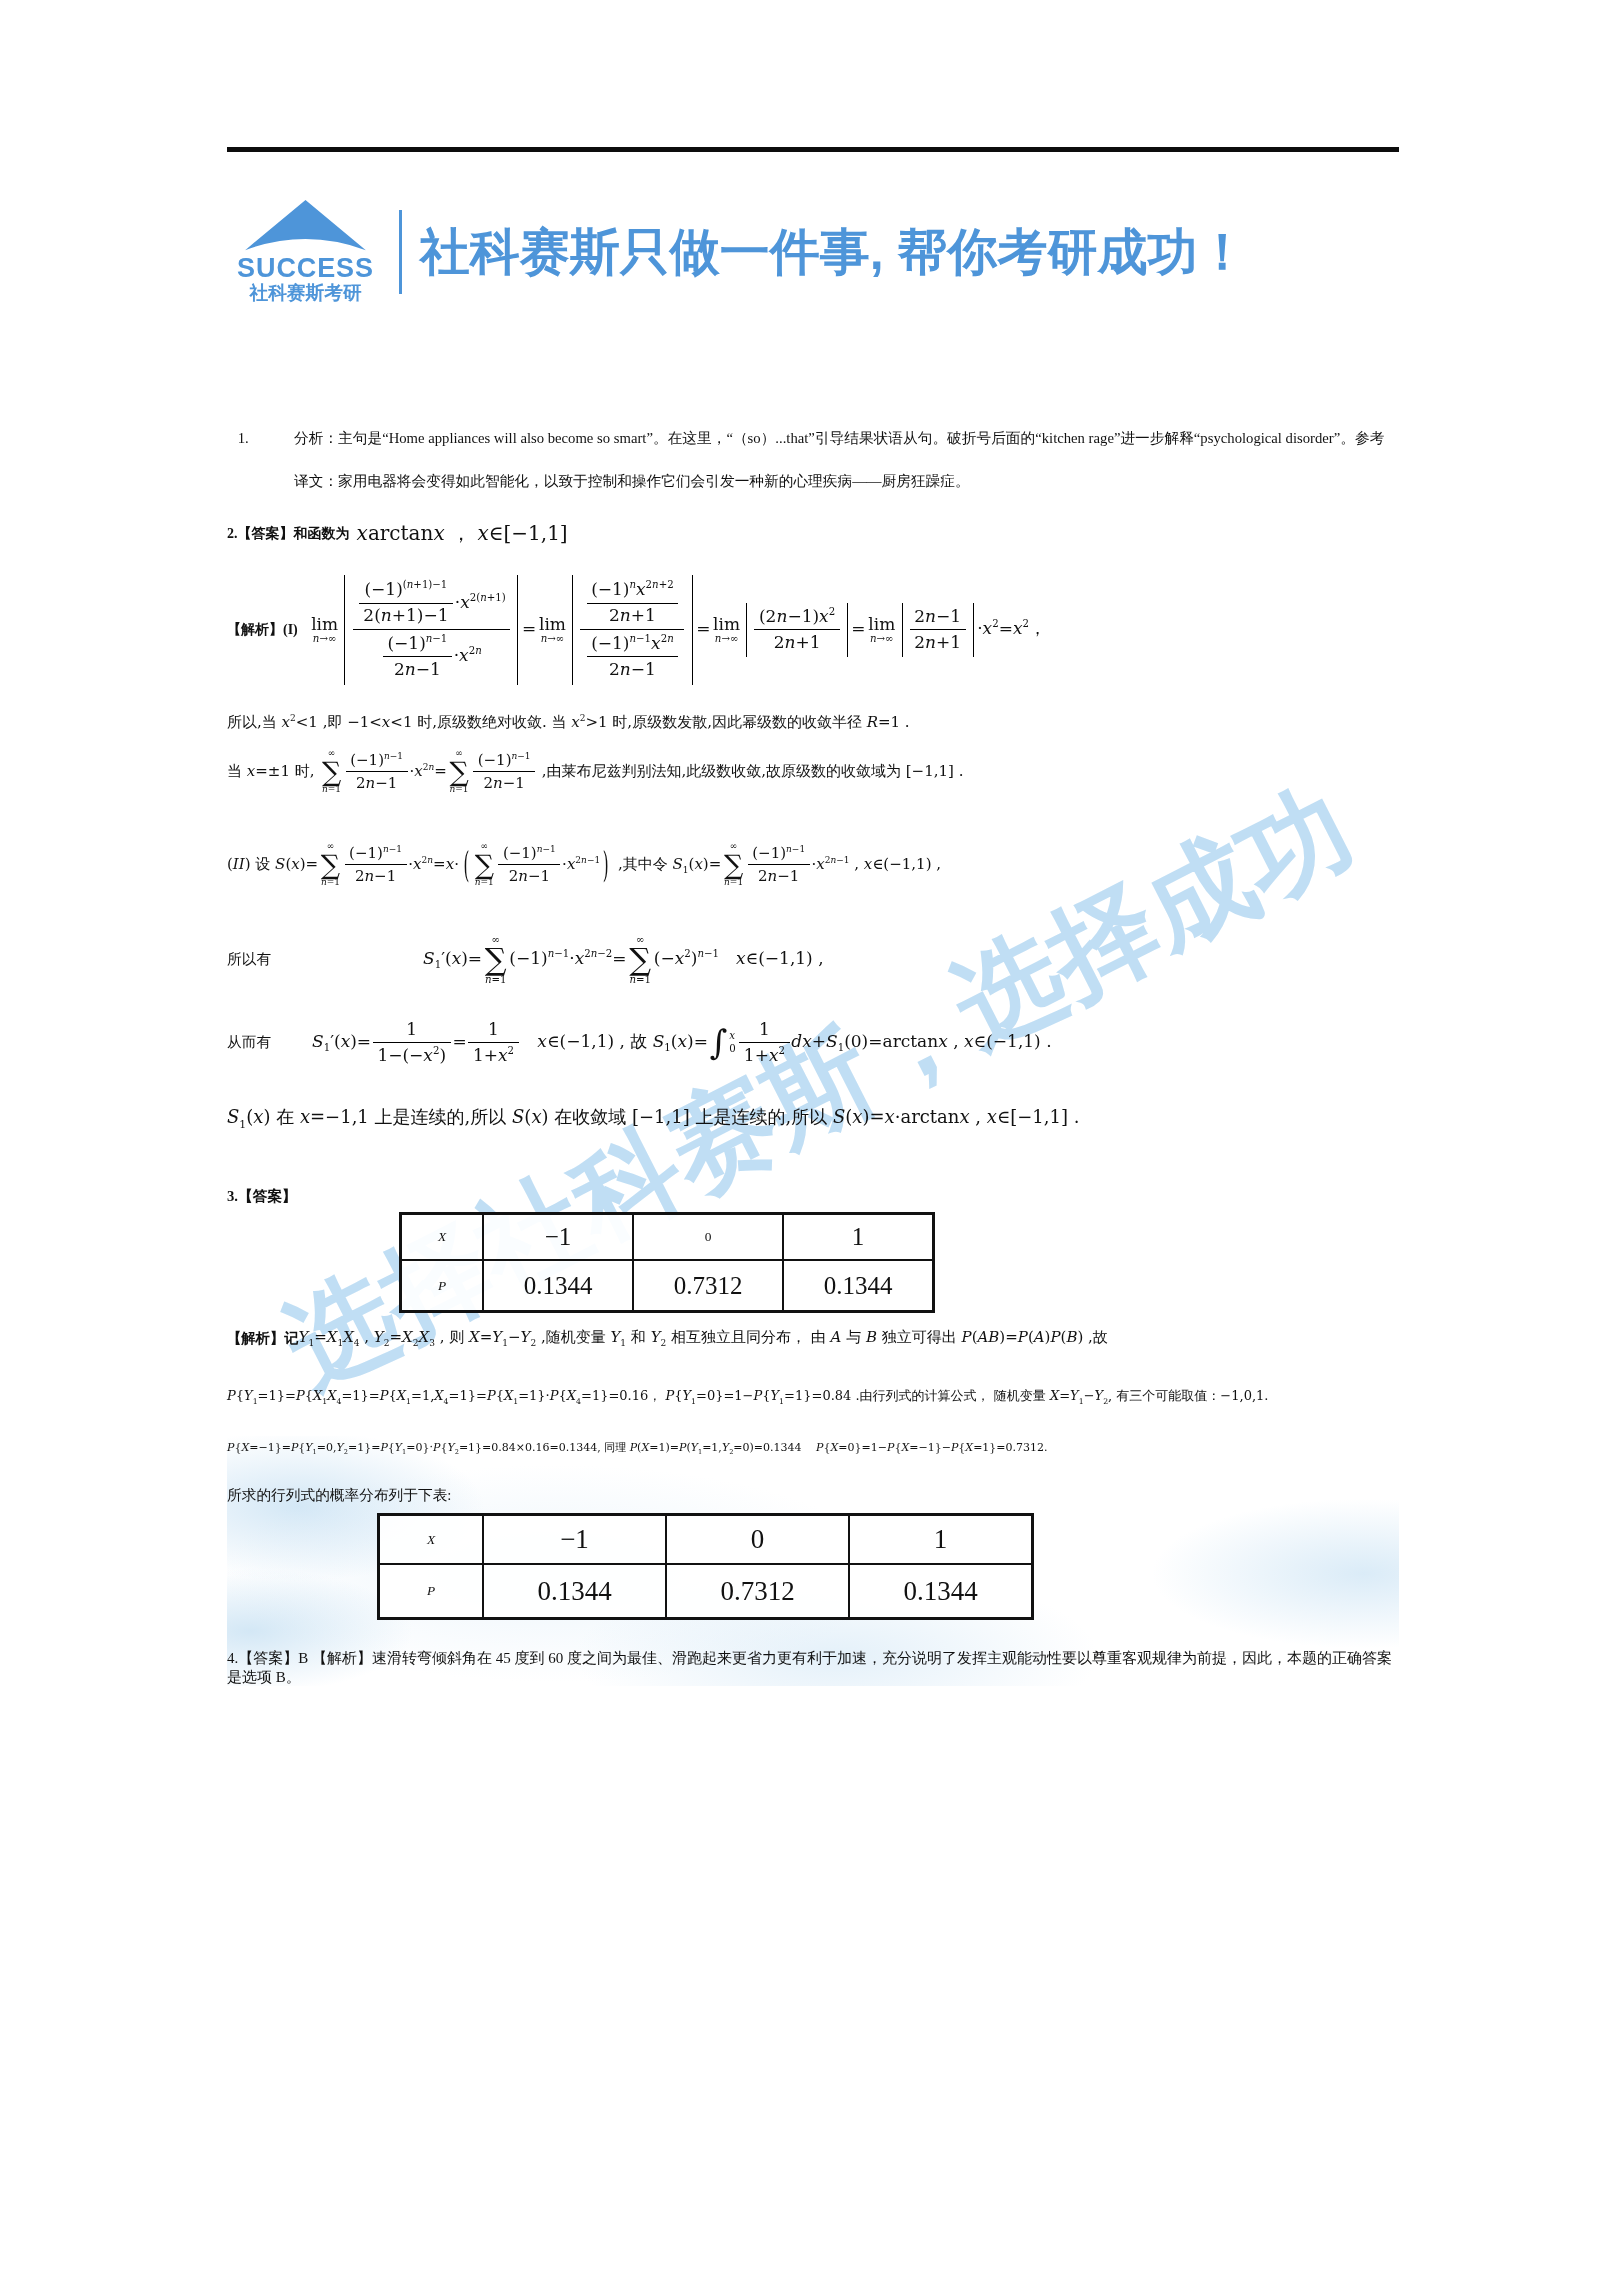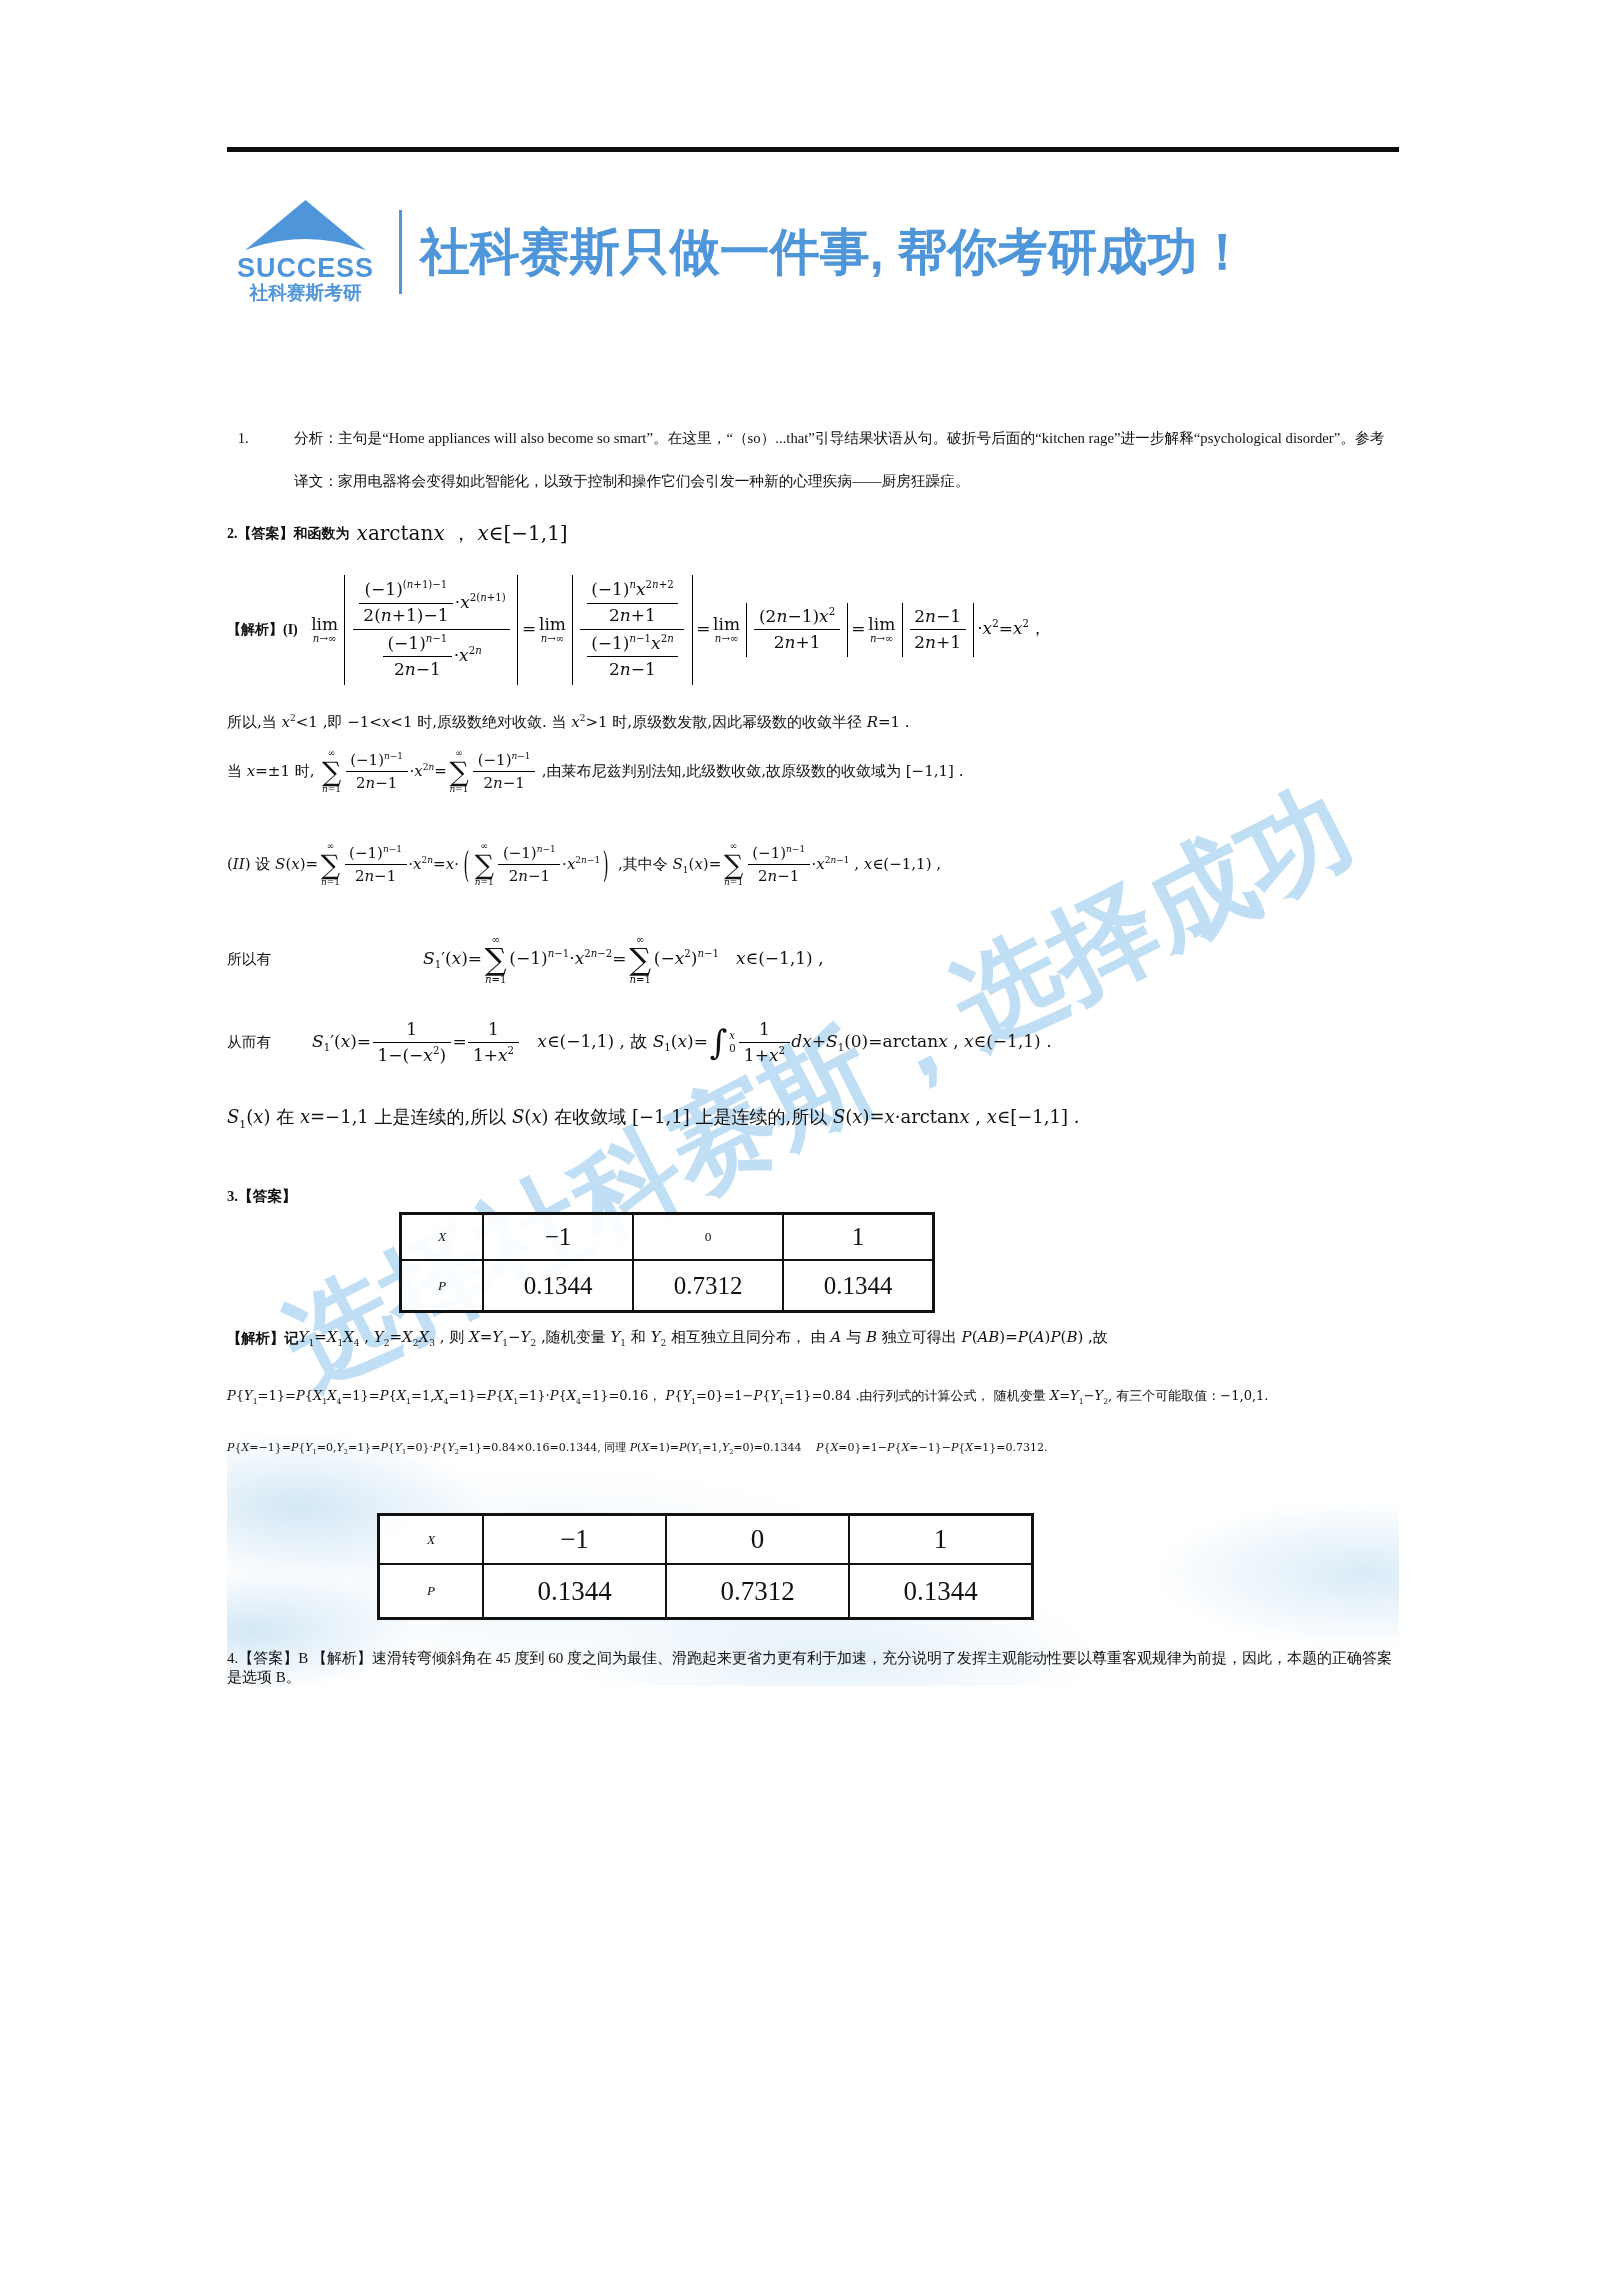--- a/index.html
+++ b/index.html
@@ -309,20 +309,21 @@
     </tbody>
       </table>
 
     <div class="blk row jiexi3">
       <span class="lbl">【解析】记</span>
       <span class="math"><span class="m-root"><i>Y</i><sub><span class="m-g">1</span></sub>=<i>X</i><sub><span class="m-g">1</span></sub><i>X</i><sub><span class="m-g">4</span></sub> , <i>Y</i><sub><span class="m-g">2</span></sub>=<i>X</i><sub><span class="m-g">2</span></sub><i>X</i><sub><span class="m-g">3</span></sub> , 则 <i>X</i>=<i>Y</i><sub><span class="m-g">1</span></sub>−<i>Y</i><sub><span class="m-g">2</span></sub> ,随机变量 <i>Y</i><sub><span class="m-g">1</span></sub> 和 <i>Y</i><sub><span class="m-g">2</span></sub> 相互独立且同分布， 由 <i>A</i> 与 <i>B</i> 独立可得出 <i>P</i>(<i>AB</i>)=<i>P</i>(<i>A</i>)<i>P</i>(<i>B</i>) ,故</span></span>
     </div>
 
     <div class="blk p1"><span class="m-root"><i>P</i>{<i>Y</i><sub><span class="m-g">1</span></sub>=1}=<i>P</i>{<i>X</i><sub><span class="m-g">1</span></sub><i>X</i><sub><span class="m-g">4</span></sub>=1}=<i>P</i>{<i>X</i><sub><span class="m-g">1</span></sub>=1,<i>X</i><sub><span class="m-g">4</span></sub>=1}=<i>P</i>{<i>X</i><sub><span class="m-g">1</span></sub>=1}·<i>P</i>{<i>X</i><sub><span class="m-g">4</span></sub>=1}=0.16， <i>P</i>{<i>Y</i><sub><span class="m-g">1</span></sub>=0}=1−<i>P</i>{<i>Y</i><sub><span class="m-g">1</span></sub>=1}=0.84 .由行列式的计算公式， 随机变量 <i>X</i>=<i>Y</i><sub><span class="m-g">1</span></sub>−<i>Y</i><sub><span class="m-g">2</span></sub>, 有三个可能取值：−1,0,1.</span></div>
     <div class="blk p2"><span class="m-root"><i>P</i>{<i>X</i>=−1}=<i>P</i>{<i>Y</i><sub><span class="m-g">1</span></sub>=0,<i>Y</i><sub><span class="m-g">2</span></sub>=1}=<i>P</i>{<i>Y</i><sub><span class="m-g">1</span></sub>=0}·<i>P</i>{<i>Y</i><sub><span class="m-g">2</span></sub>=1}=0.84×0.16=0.1344, 同理 <i>P</i>(<i>X</i>=1)=<i>P</i>(<i>Y</i><sub><span class="m-g">1</span></sub>=1,<i>Y</i><sub><span class="m-g">2</span></sub>=0)=0.1344　 <i>P</i>{<i>X</i>=0}=1−<i>P</i>{<i>X</i>=−1}−<i>P</i>{<i>X</i>=1}=0.7312.</span></div>
+    <div class="blk tblline">所求的行列式的概率分布列于下表:</div>
 
     <table class="dist-table t2">
       <tbody>
           <tr>
         <td class="hd">X</td>
         <td class="v">−1</td>
         <td class="v small0">0</td>
         <td class="v">1</td>
       </tr>
       <tr>

